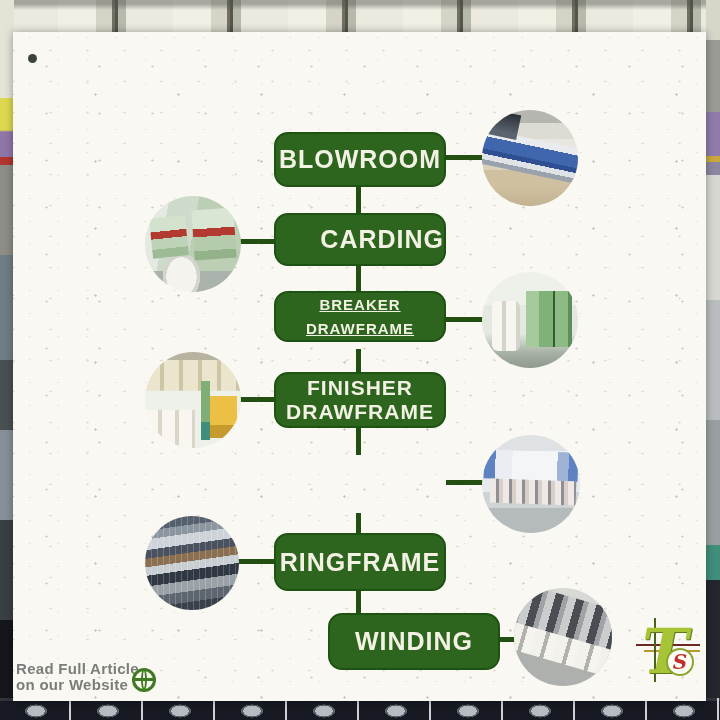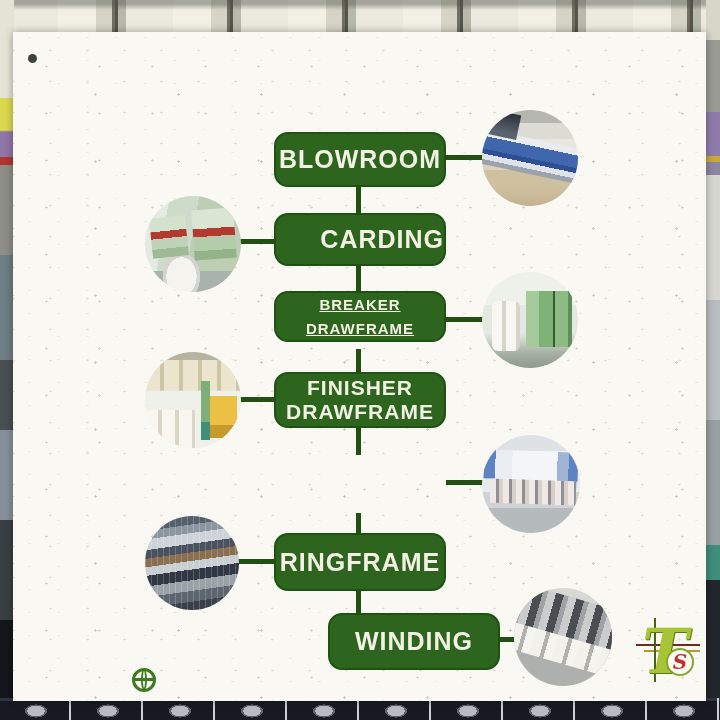--- a/index.html
+++ b/index.html
@@ -266,20 +266,24 @@
   </div>
 
   <div class="pcircle c1 photo-blowroom"></div>
   <div class="pcircle c2 photo-carding"></div>
   <div class="pcircle c3 photo-breaker"></div>
   <div class="pcircle c4 photo-finisher"></div>
   <div class="pcircle c5 photo-simplex"></div>
   <div class="pcircle c6 photo-ringframe"></div>
   <div class="pcircle c7 photo-winding"></div>
 
+  <div class="read-more">
+    <span>Read Full Article</span><br>
+    <span>on  our Website</span>
+  </div>
   <div class="globe"></div>
 
   <div class="logo">
     <span class="hline1"></span>
     <span class="hline2"></span>
     <span class="vline"></span>
     <span class="letter">T</span>
     <span class="scircle">S</span>
   </div>
 

